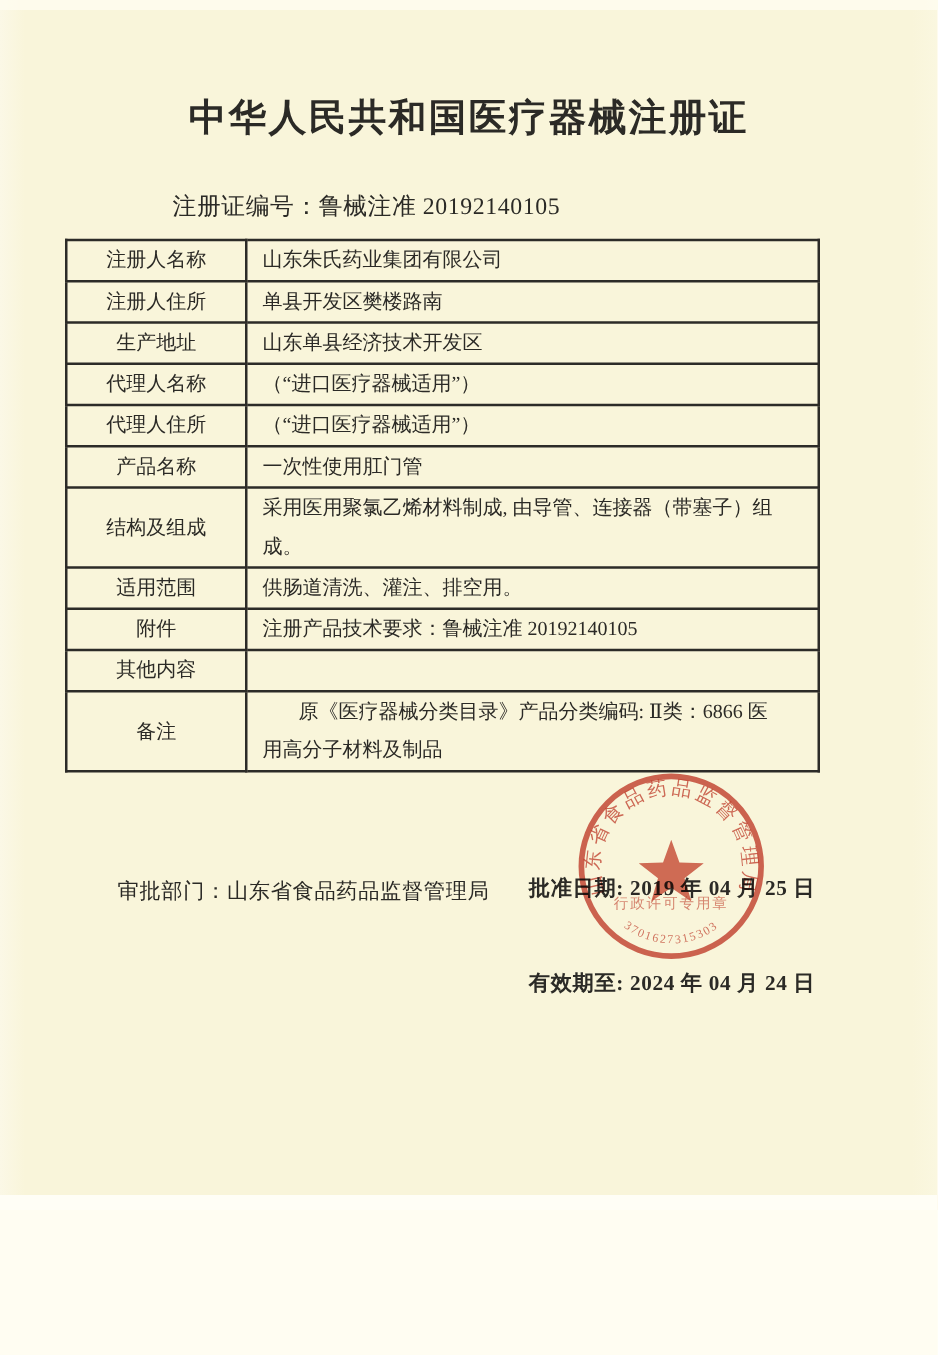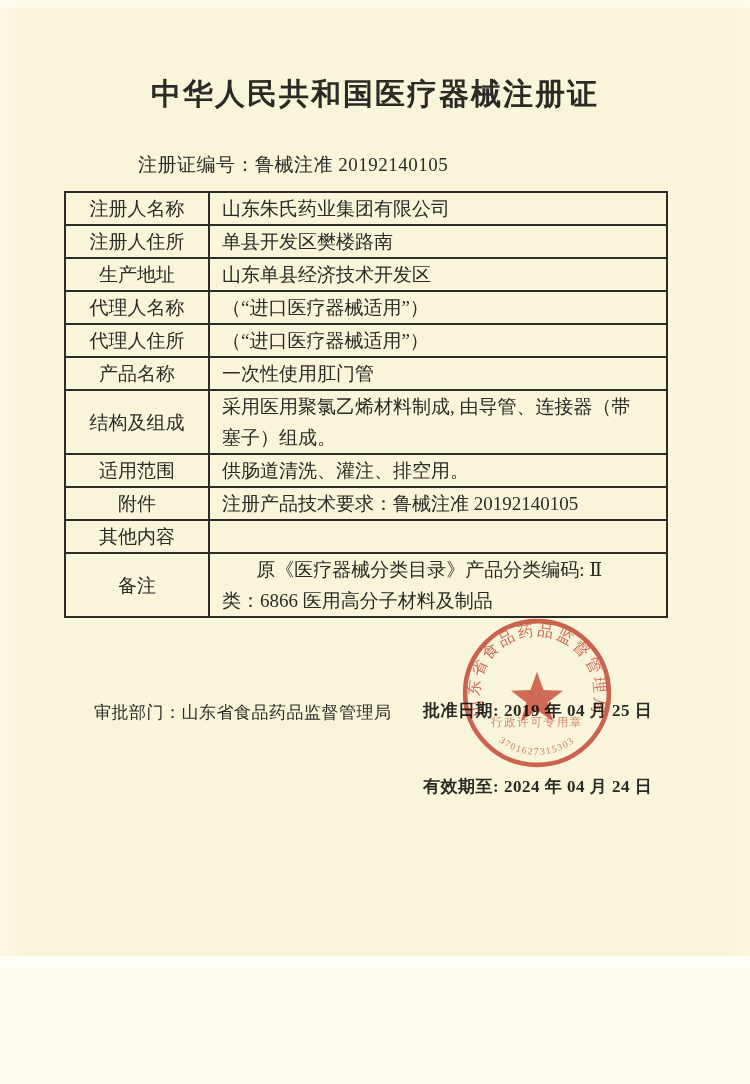--- a/index.html
+++ b/index.html
@@ -22,23 +22,23 @@
   .title {
     position:absolute; top:74px; left:0; width:100%;
     margin:0; text-align:center;
     font-size:30px; font-weight:600; letter-spacing:2px;
   }
   .reg-line {
     position:absolute; top:152px; left:94px;
     font-size:19px; letter-spacing:.5px;margin-left:44px;
   }
   table.cert-table {
-    position:absolute; top:191px; left:64px;
+    position:absolute; top:191px; left:52px;
     width:604px; border-collapse:collapse;
-    font-size:19px; table-layout:fixed;
+    font-size:16px; table-layout:fixed;
   }
   table.cert-table td { border:2px solid #2c2b27; vertical-align:middle; }
   td.label {
     width:136px; text-align:center; padding:0 3px;
     height:31px; line-height:31px;
   }
   td.value {
     text-align:left; padding:0 26px 0 12px; line-height:31px;
     word-break:break-all;
   }

